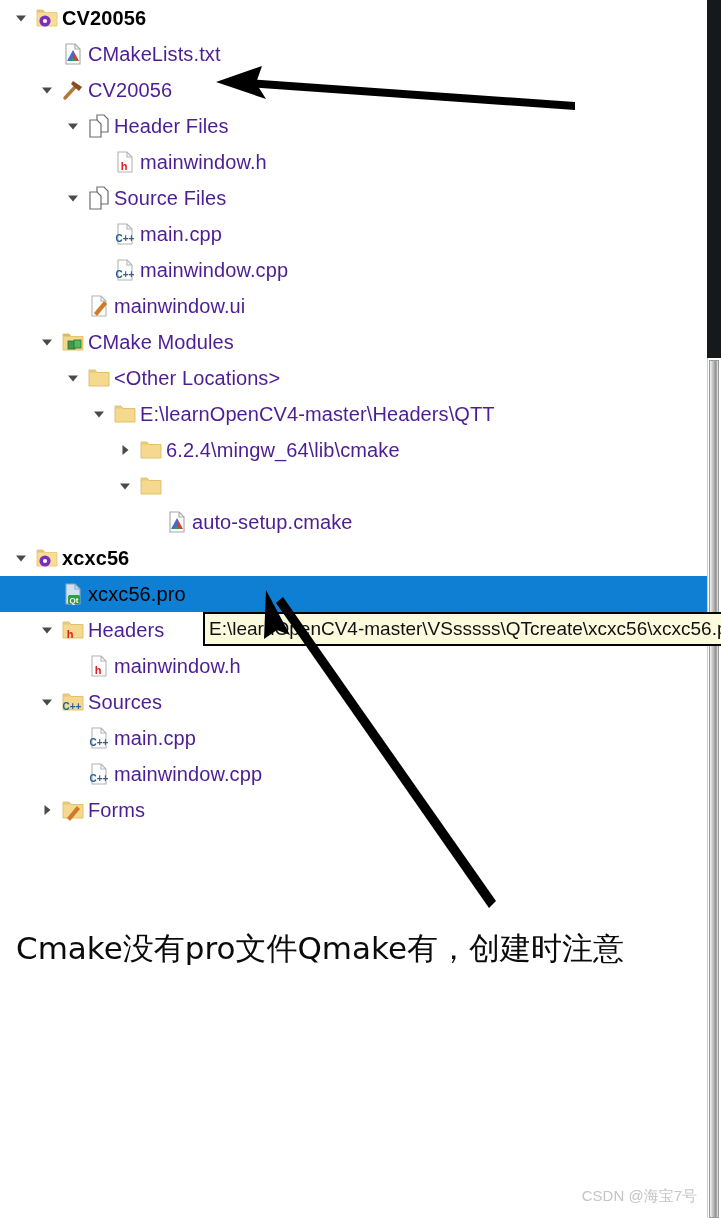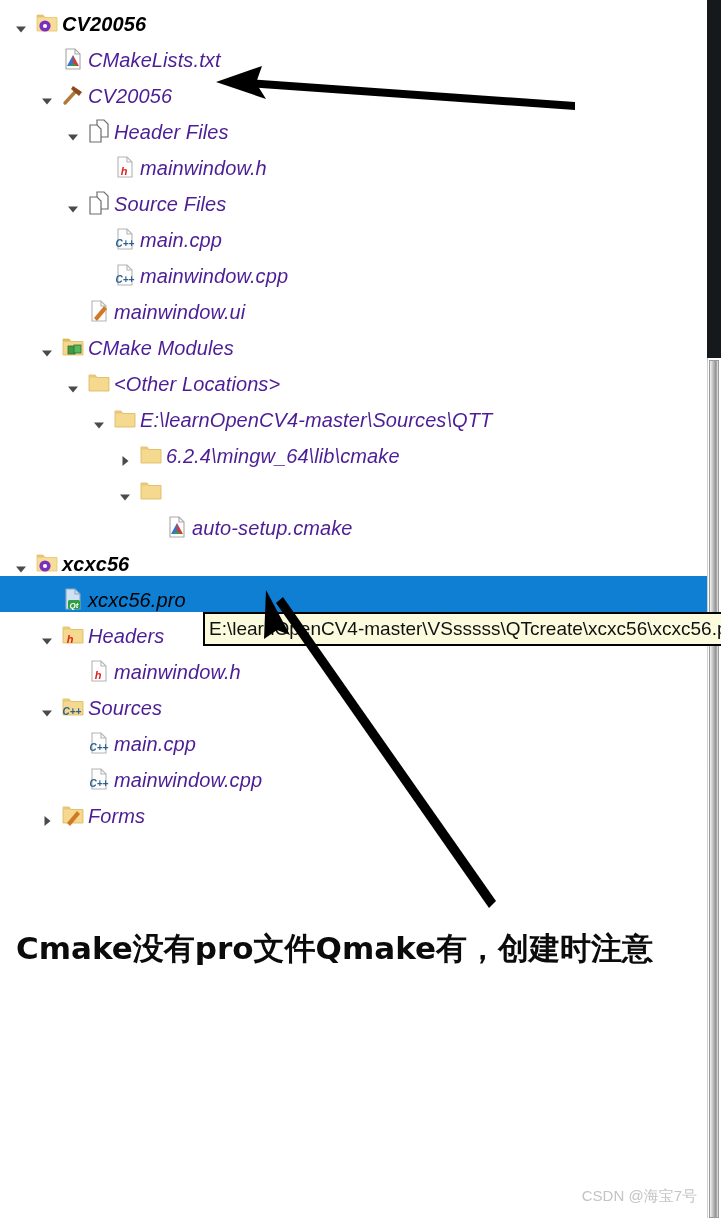--- a/index.html
+++ b/index.html
@@ -12,38 +12,38 @@
 
   
   .dark-strip{position:absolute;right:0;top:0;width:14px;height:358px;background:#16191c;}
   .sb-track{position:absolute;right:0;top:358px;width:14px;height:860px;background:#ffffff;
             border-left:1px solid #cfcfcf;box-sizing:border-box;}
   .sb-thumb{position:absolute;right:2px;top:360px;width:10px;height:858px;
             background:linear-gradient(to right,#f3f3f3,#b6b6b6 45%,#8e8e8e 75%,#efefef);
             border:1px solid #9a9a9a;box-sizing:border-box;}
 
   
-  .row{position:absolute;left:0;height:36px;display:flex;align-items:flex-end;width:707px;font-style:italic;}
+  .row{position:absolute;left:0;height:36px;display:flex;align-items:center;width:707px;}
   .row.sel{background:#0f7fd4;}
   .tw{width:22px;flex:0 0 22px;display:flex;align-items:center;justify-content:center;}
   .tw svg{display:block;}
   .ico{width:30px;flex:0 0 30px;display:flex;align-items:center;justify-content:center;}
   .lbl{font-size:20px;color:#4c1d95;white-space:nowrap;letter-spacing:.1px;}
   .row.sel .lbl{color:#000000;}
   .lbl.bold{font-weight:bold;color:#000;}
 
   
   #tooltip{position:absolute;left:203px;top:612px;height:34px;
     background:#fdfbdd;border:2px solid #000;box-sizing:border-box;
     display:flex;align-items:center;padding:0 4px;overflow:hidden;
     width:520px;}
   #tooltip span{font-size:19px;color:#111;white-space:nowrap;}
 
   
-  #caption{position:absolute;left:16px;top:928px;font-size:31px;font-weight:bold;color:#0b0b0b;
+  #caption{position:absolute;left:16px;top:928px;font-size:31px;font-weight:normal;color:#0b0b0b;
     font-family:"DejaVu Sans","Liberation Sans",sans-serif;white-space:nowrap;}
 
   
   #wm{position:absolute;right:24px;bottom:12px;font-size:15px;color:#c4c4c4;white-space:nowrap;}
 
   
   .arrows{position:absolute;left:0;top:0;width:721px;height:1218px;pointer-events:none;}
 </style>
 </head>
 <body>
@@ -199,21 +199,21 @@
         <svg width="14" height="14" viewBox="0 0 14 14">
           <path fill="#4a4a4a" d="M2 4.5 h10 L7 10.5 Z"></path>
         </svg>
       </span>
       <span class="ico">
         <svg width="26" height="26" viewBox="0 0 26 26">
           <path d="M3 5 h6 l2 2.5 h12 V21 H3 Z" fill="#f5d98e" stroke="#d9b65a" stroke-width=".8"></path>
           <path d="M3 5 h6 l2 2.5 H3 Z" fill="#e8c777"></path>
         </svg>
       </span>
-      <span class="lbl">E:\learnOpenCV4-master\Sources\QTT</span>
+      <span class="lbl">E:\learnOpenCV4-master\Headers\QTT</span>
     </div>
     <div class="row" style="top: 432px; padding-left: 114px;">
       <span class="tw">
         <svg width="14" height="14" viewBox="0 0 14 14">
           <path fill="#4a4a4a" d="M4.5 2 v10 L10.5 7 Z"></path>
         </svg>
       </span>
       <span class="ico">
         <svg width="26" height="26" viewBox="0 0 26 26">
           <path d="M3 5 h6 l2 2.5 h12 V21 H3 Z" fill="#f5d98e" stroke="#d9b65a" stroke-width=".8"></path>

